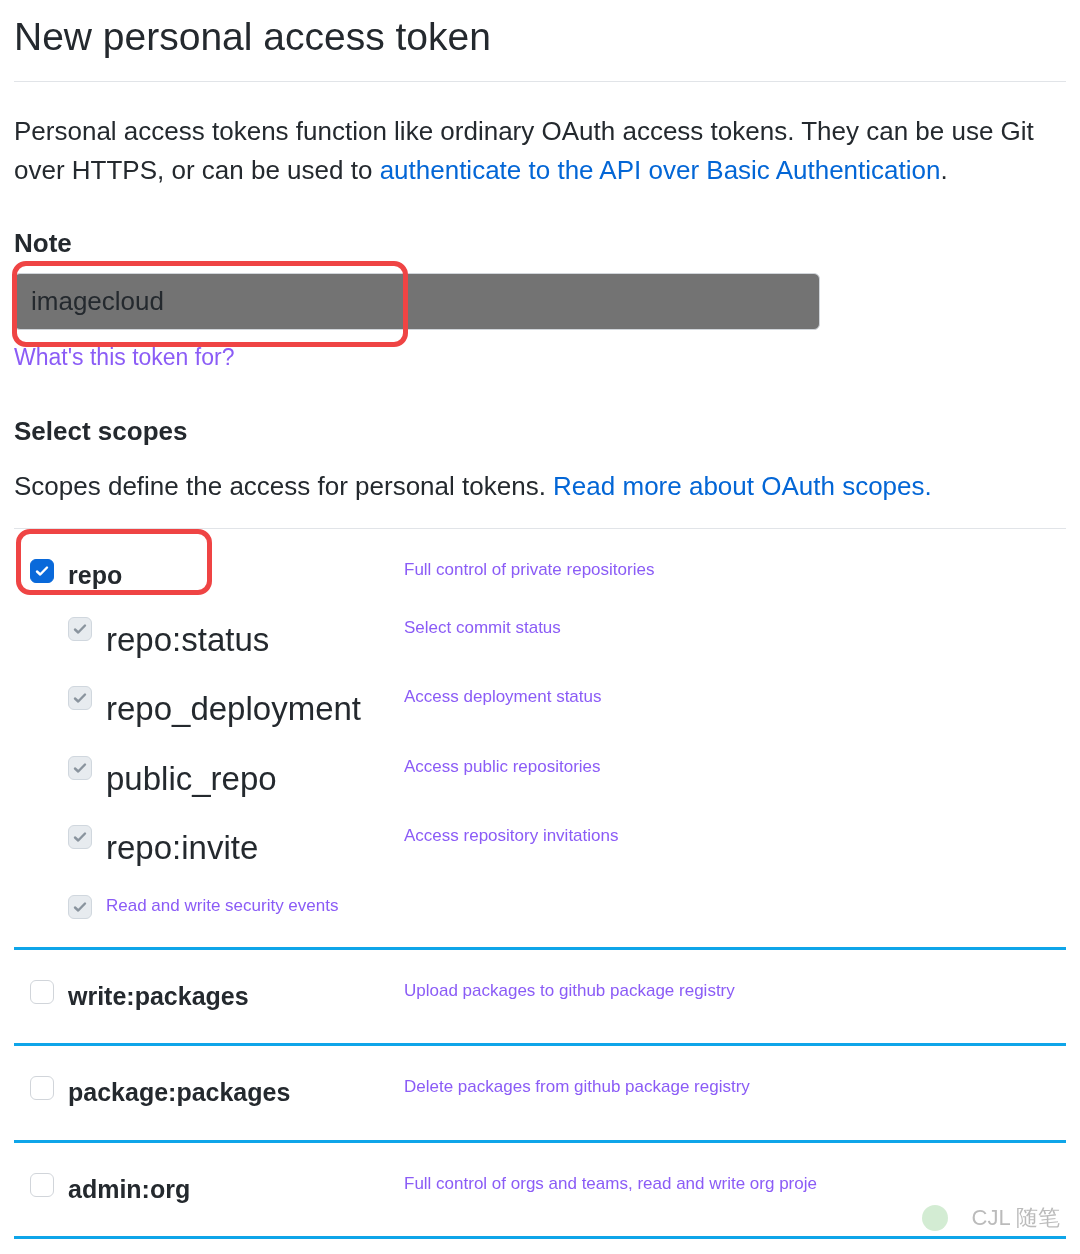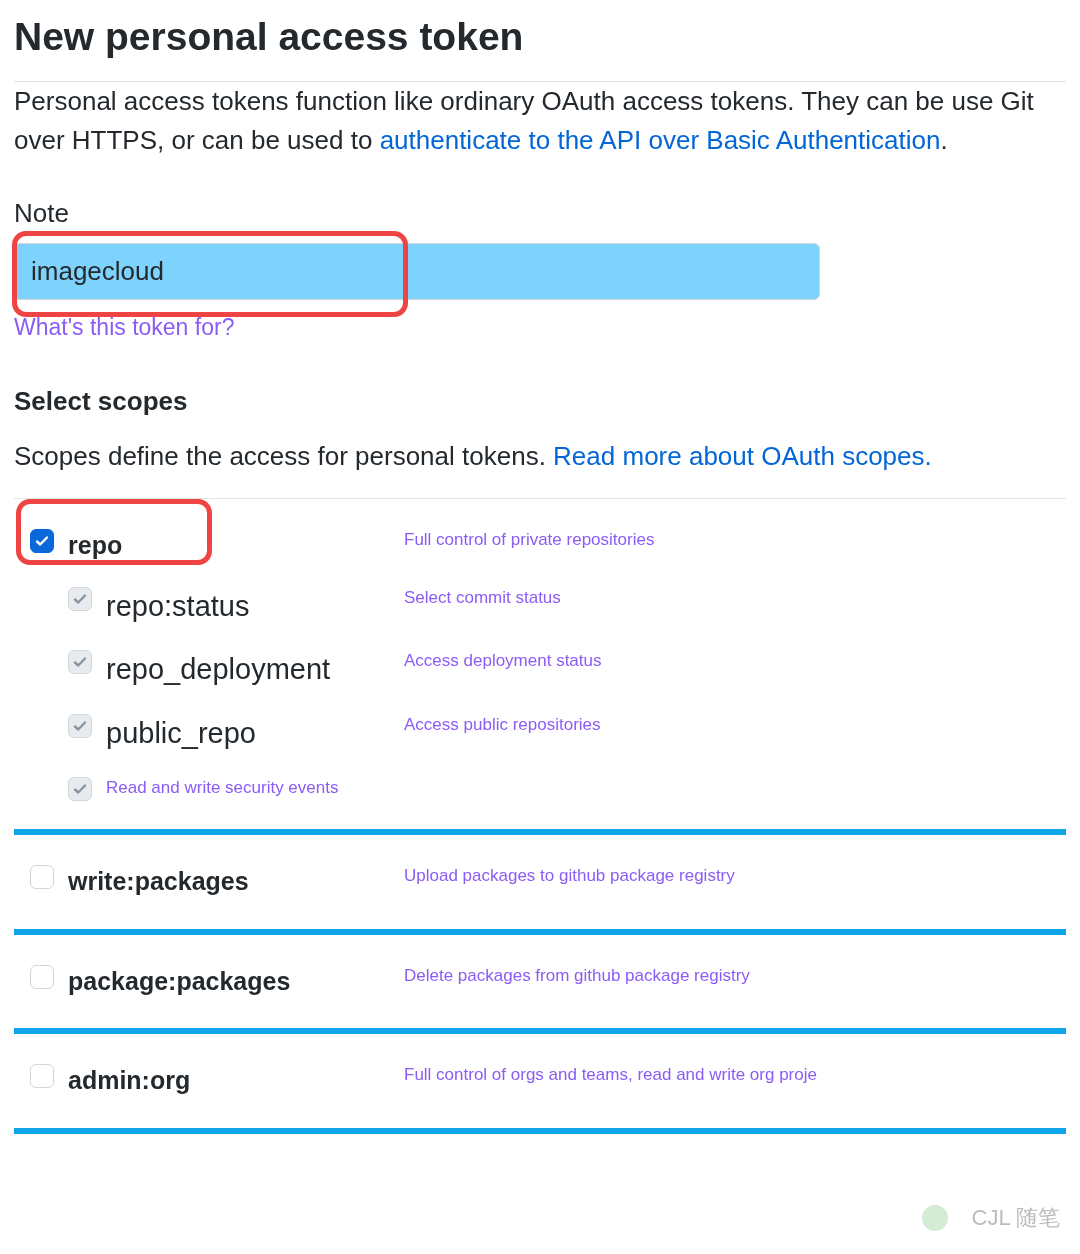--- a/index.html
+++ b/index.html
@@ -7,47 +7,48 @@
     font-family: -apple-system, BlinkMacSystemFont, "Segoe UI", Helvetica, Arial, sans-serif;
     color: #24292e;
     background: #fff;
     width: 1080px;
     padding: 0 14px;
     font-size: 25px;
     line-height: 1.5;
   }
   h1 {
     font-size: 39px;
-    font-weight: 700;
+    font-weight: 400;
     padding: 8px 0 14px 0;
     border-bottom: 1px solid #e1e4e8;
+    margin-bottom: 30px;
   }
   .intro {
     font-size: 26px;
     margin-bottom: 34px;
     line-height: 1.5;
   }
   a.link {
     color: #0366d6;
     text-decoration: none;
   }
   .label {
-    font-weight: 400;
+    font-weight: 700;
     font-size: 26px;
     margin-bottom: 10px;
     display: block;
   }
   .input-wrap { position: relative; margin-bottom: 10px; }
   .note-input {
     width: 806px;
     font-size: 26px;
     padding: 12px 16px;
     border: 1px solid #d1d5da;
     border-radius: 6px;
-    background: #7dd3fc;
+    background: #737373;
     color: #24292e;
     font-family: inherit;
   }
   .highlight-note {
     position: absolute;
     left: -2px;
     top: -12px;
     width: 396px;
     height: 86px;
     border: 5px solid #ef4444;
@@ -65,21 +66,21 @@
     margin-bottom: 16px;
   }
   .scope-intro {
     font-size: 26px;
     margin-bottom: 22px;
   }
   .scope-table {
     border-top: 1px solid #e1e4e8;
   }
   .scope-group {
-    border-bottom: 6px solid #0ea5e9;
+    border-bottom: 3px solid #0ea5e9;
     padding: 18px 0;
     position: relative;
   }
   .scope-row {
     display: flex;
     align-items: flex-start;
     padding: 10px 0 10px 16px;
   }
   .scope-row.child { padding-left: 54px; }
   .scope-check-col { width: 38px; flex-shrink: 0; display: flex; align-items: center; padding-top: 2px; }
@@ -98,21 +99,21 @@
   .chk.checked-muted svg path { stroke: #8a949e; }
   .highlight-repo {
     position: absolute;
     left: 2px; top: 0px;
     width: 196px; height: 66px;
     border: 5px solid #ef4444;
     border-radius: 14px;
     pointer-events: none;
   }
   .row-child-check { width: 38px; flex-shrink:0; display:flex; align-items:center; padding-top:2px; }
-  .row-child-name { width: 298px; flex-shrink:0; font-size:29px; }
+  .row-child-name { width: 298px; flex-shrink:0; font-size:33px; }
   .watermark {
     position: fixed;
     right: 20px; bottom: 20px;
     color: rgba(120,120,120,0.5);
     font-size: 22px;
     display: flex; align-items: center; gap: 24px;
     pointer-events: none;
   }
   .wm-icon {
     width: 26px; height: 26px; border-radius: 50%;
@@ -189,20 +190,31 @@
         <div class="scope-desc-col">Access public repositories</div>
       </div>
       <div class="scope-row child">
         <div class="row-child-check">
           <span class="chk checked-muted">
             <svg viewBox="0 0 16 16">
               <path d="M3 8.5 L6.2 11.5 L13 4.5" fill="none" stroke-width="2.4" stroke-linecap="round" stroke-linejoin="round"></path>
             </svg>
           </span>
         </div>
+        <div class="row-child-name">repo:invite</div>
+        <div class="scope-desc-col">Access repository invitations</div>
+      </div>
+      <div class="scope-row child">
+        <div class="row-child-check">
+          <span class="chk checked-muted">
+            <svg viewBox="0 0 16 16">
+              <path d="M3 8.5 L6.2 11.5 L13 4.5" fill="none" stroke-width="2.4" stroke-linecap="round" stroke-linejoin="round"></path>
+            </svg>
+          </span>
+        </div>
         <div class="scope-desc-col">Read and write security events</div>
       </div>
     </div>
     <div class="scope-group">
       <div class="scope-row">
         <div class="scope-check-col">
           <span class="chk empty"></span>
         </div>
         <div class="scope-name-col bold">write:packages</div>
         <div class="scope-desc-col">Upload packages to github package registry</div>

